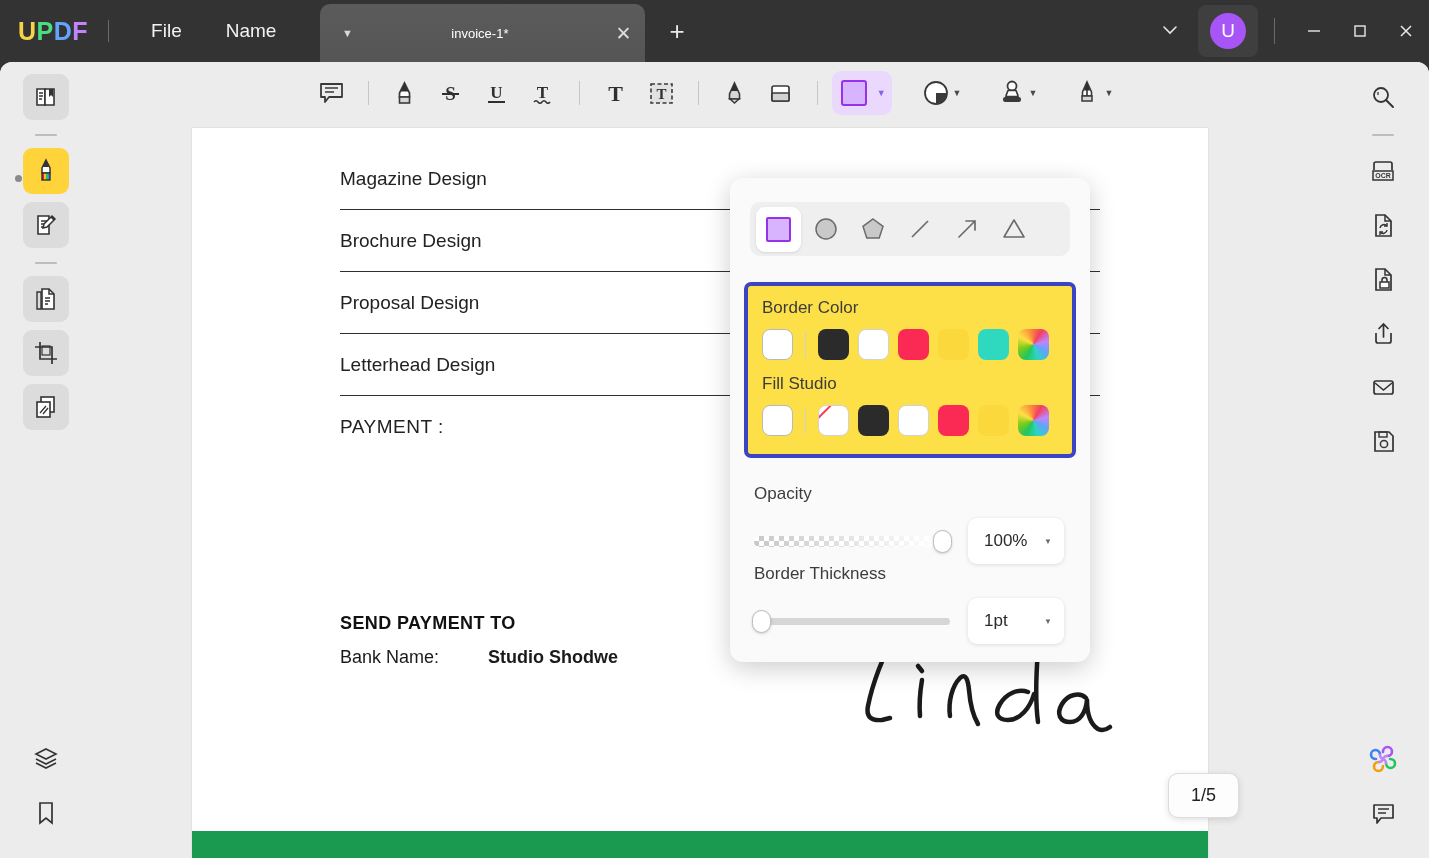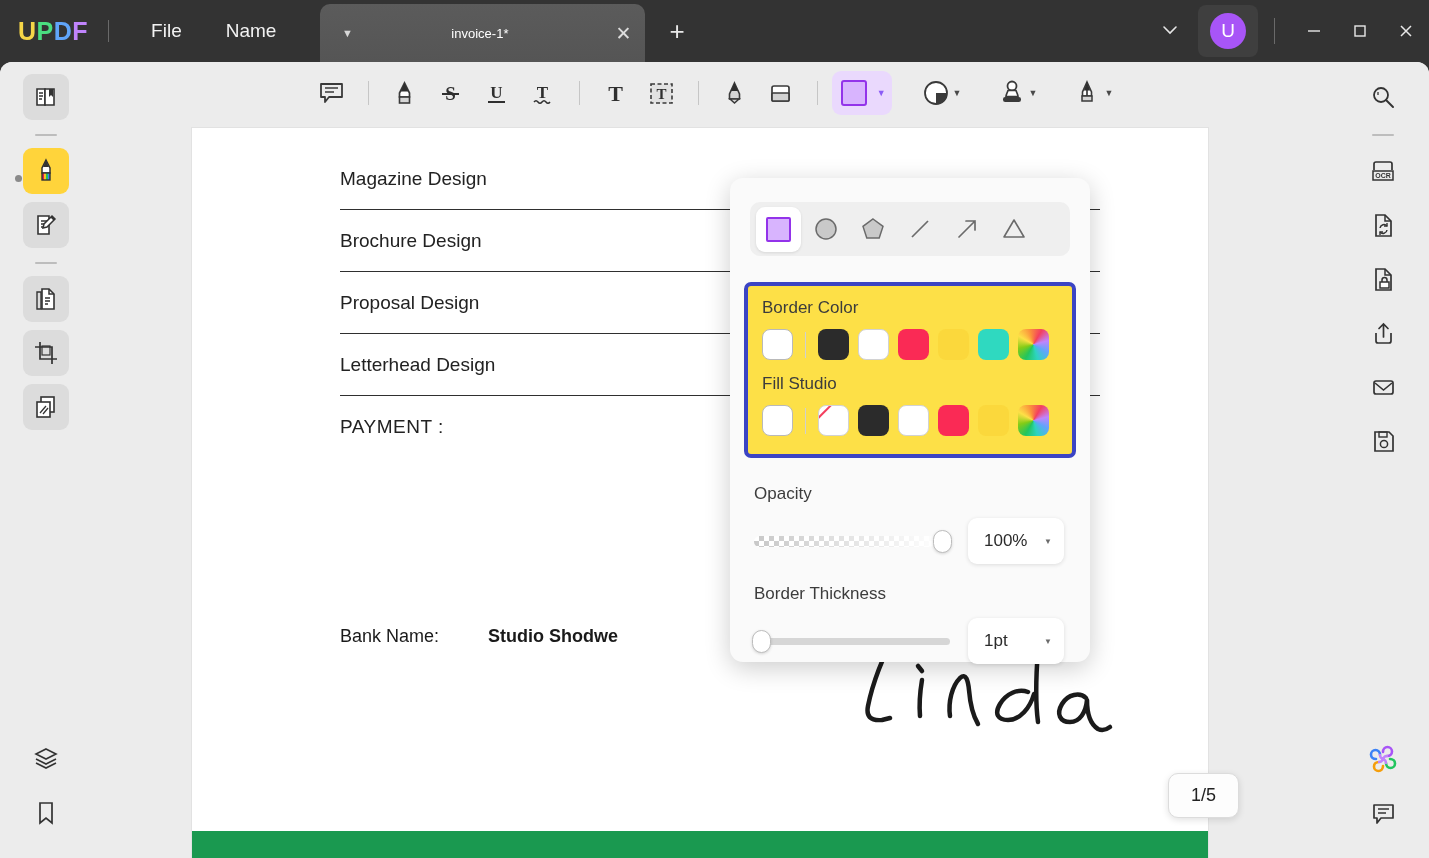--- a/index.html
+++ b/index.html
@@ -162,21 +162,21 @@
     width: 1.7px; height: 44px; background: #f43f5e; transform: rotate(45deg) translateX(-50%);
     transform-origin: top left;
   }
   .sw-div { width: 1px; height: 26px; background: #d0d0d0; margin: 0 3px; }
   .rainbow {
     background: conic-gradient(from 210deg, #22c55e, #84cc16, #fde047, #fb923c, #f43f5e, #c084fc, #60a5fa, #2dd4bf, #22c55e);
   }
 
   .slider-sec { position: absolute; left: 24px; width: 312px; }
   .slider-sec.op { top: 306px; }
-  .slider-sec.bt { top: 406px; }
+  .slider-sec.bt { top: 386px; }
   .slider-row { display: flex; align-items: center; gap: 18px; margin-top: 14px; }
   .track-wrap { position: relative; width: 196px; height: 22px; display: flex; align-items: center; }
   .checker {
     width: 100%; height: 11px; border-radius: 6px;
     background-image:
       linear-gradient(to right, rgba(255,255,255,0) 0%, rgba(255,255,255,0.97) 92%),
       linear-gradient(45deg, #c8c8c8 25%, transparent 25%, transparent 75%, #c8c8c8 75%),
       linear-gradient(45deg, #c8c8c8 25%, transparent 25%, transparent 75%, #c8c8c8 75%);
     background-size: 100% 100%, 10px 10px, 10px 10px;
     background-position: 0 0, 0 0, 5px 5px;
@@ -402,20 +402,21 @@
 
         <div class="inv-table">
           <div class="inv-row">Magazine Design</div>
           <div class="inv-row">Brochure Design</div>
           <div class="inv-row">Proposal Design</div>
           <div class="inv-row">Letterhead Design</div>
           <div class="inv-row subtotal">PAYMENT :</div>
         </div>
 
         <div class="pay-block">
+          <div class="pay-title">SEND PAYMENT TO</div>
           <div class="pay-line">
             <div class="pay-label">Bank Name:</div>
             <div class="pay-value">Studio Shodwe</div>
           </div>
         </div>
 
         <div class="signature">
           <svg width="290" height="130" viewBox="0 0 290 130">
             <g fill="none" stroke="#1b1b1b" stroke-width="4.5" stroke-linecap="round" stroke-linejoin="round">
               <path d="M56 0 C 40 30, 30 58, 26 78 C 24 88, 28 93, 40 92 L 48 90"></path>

